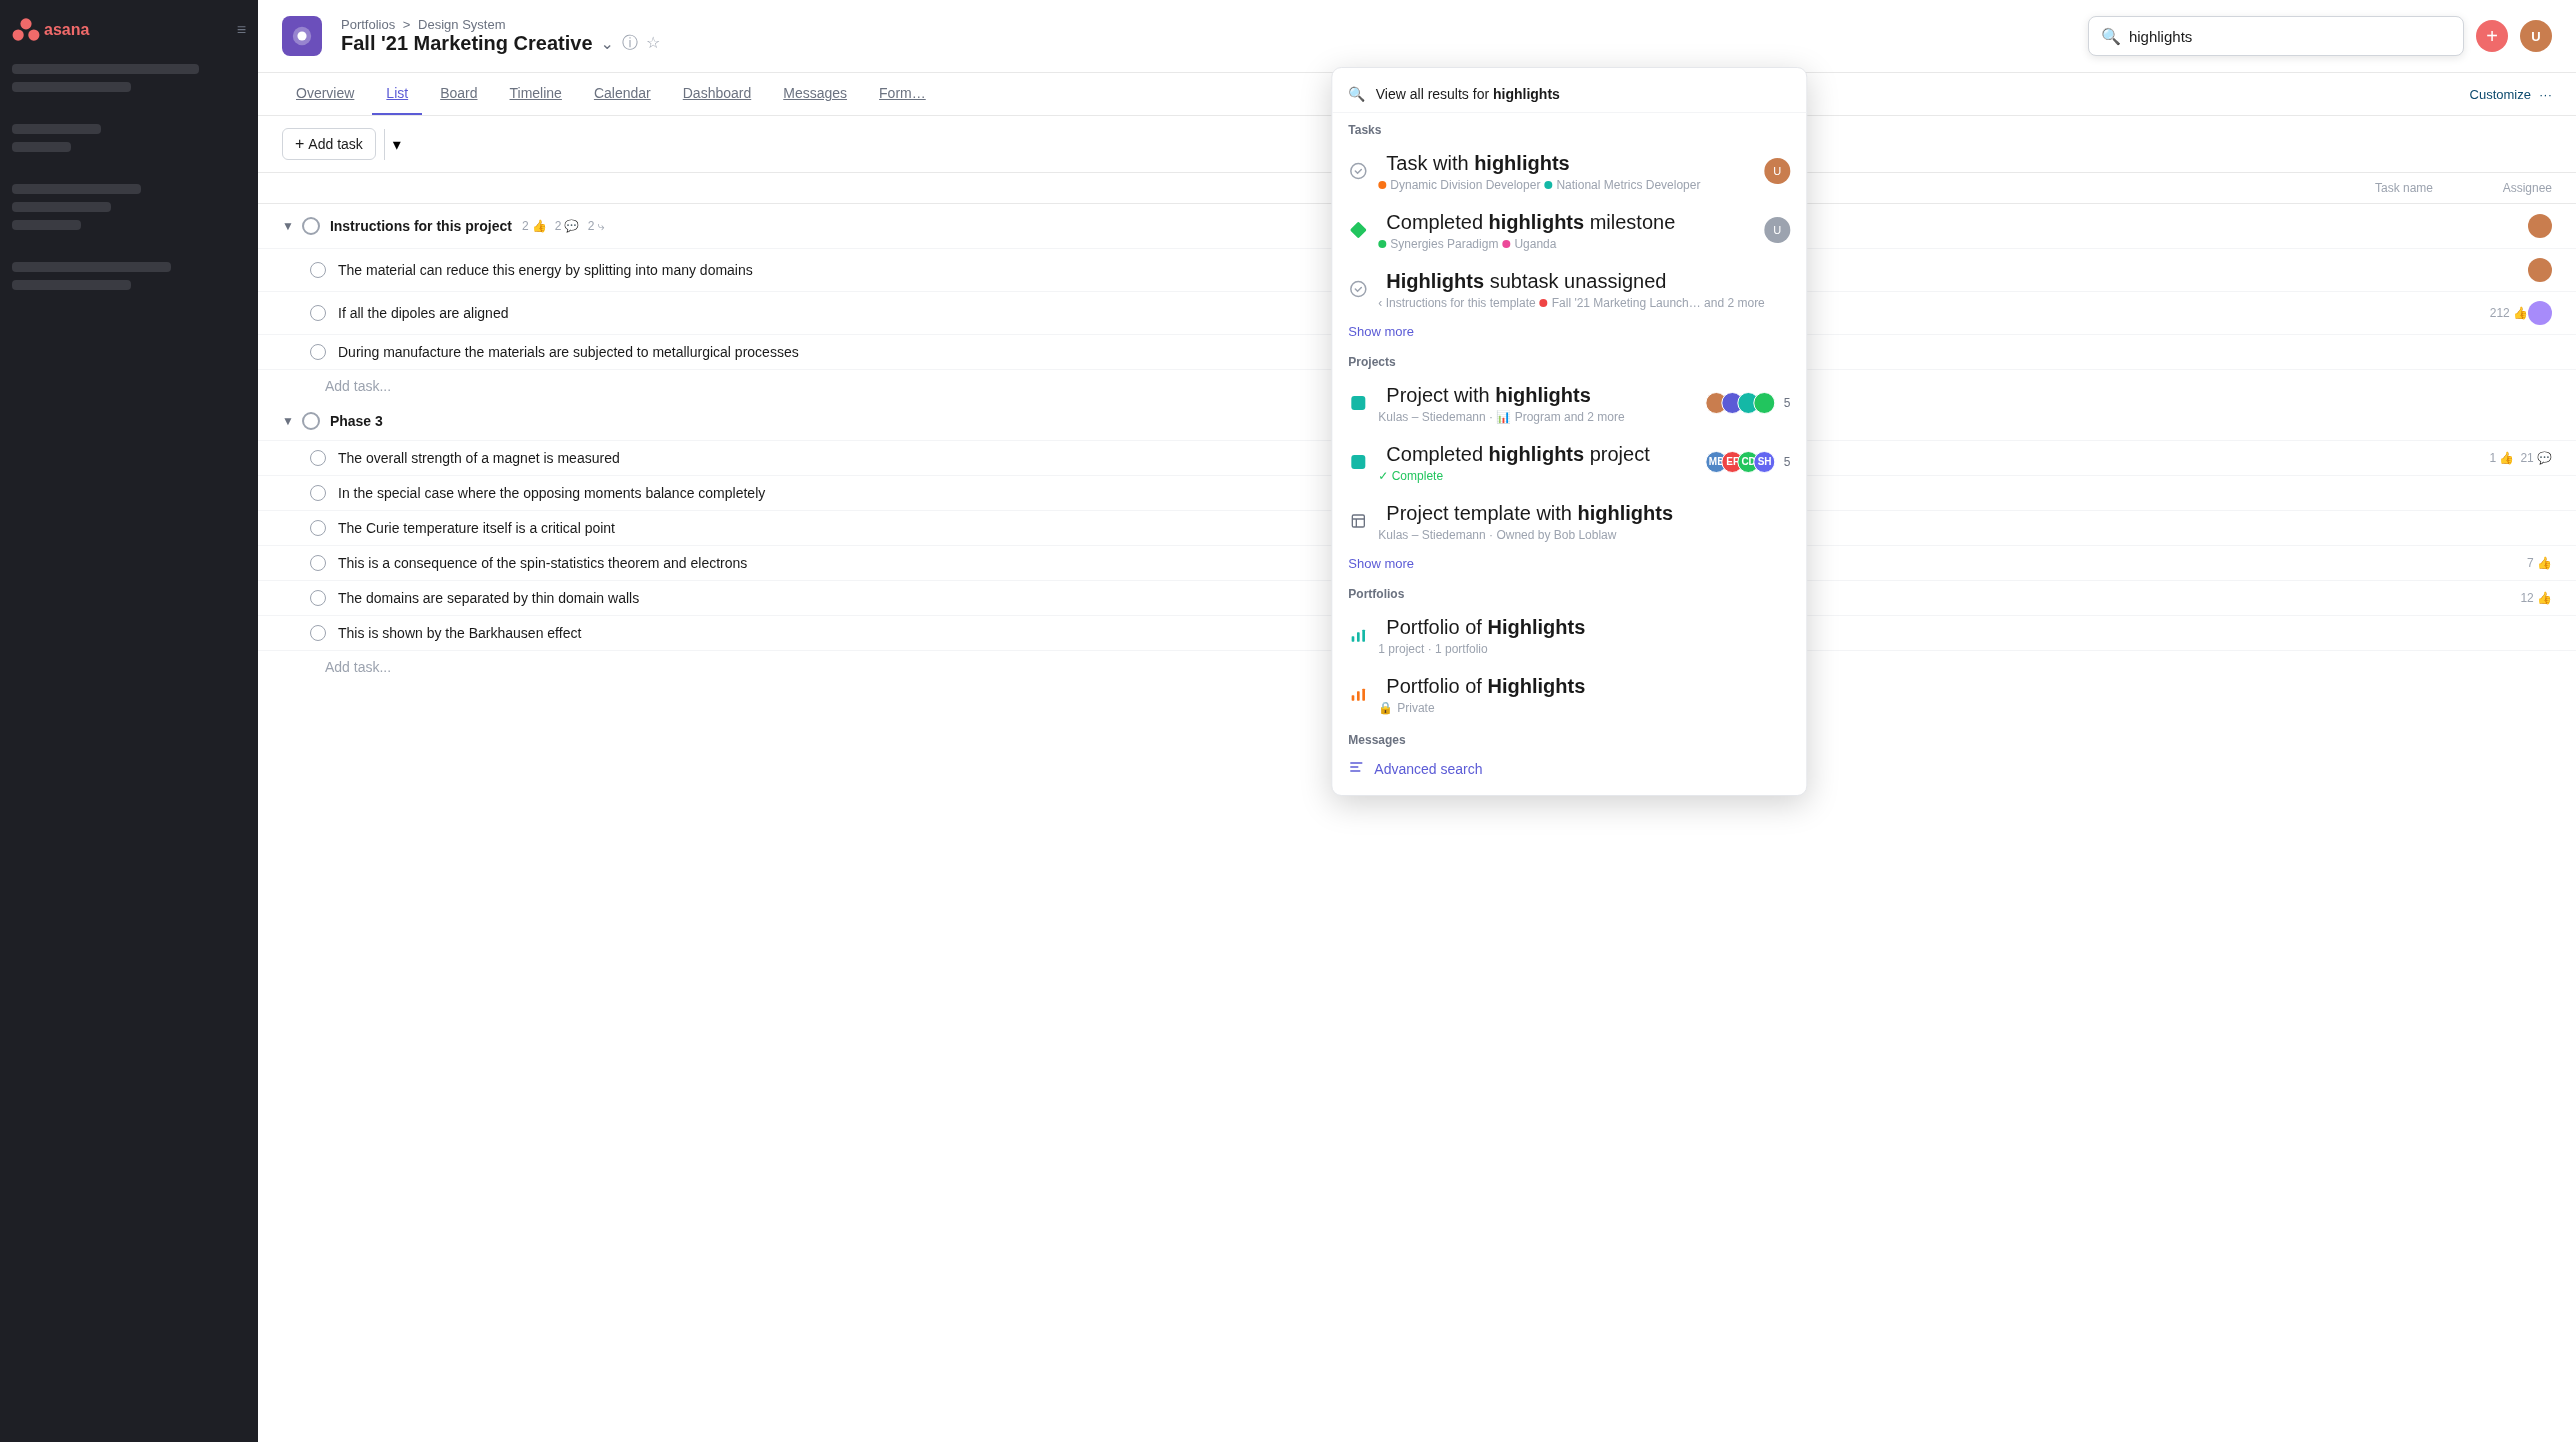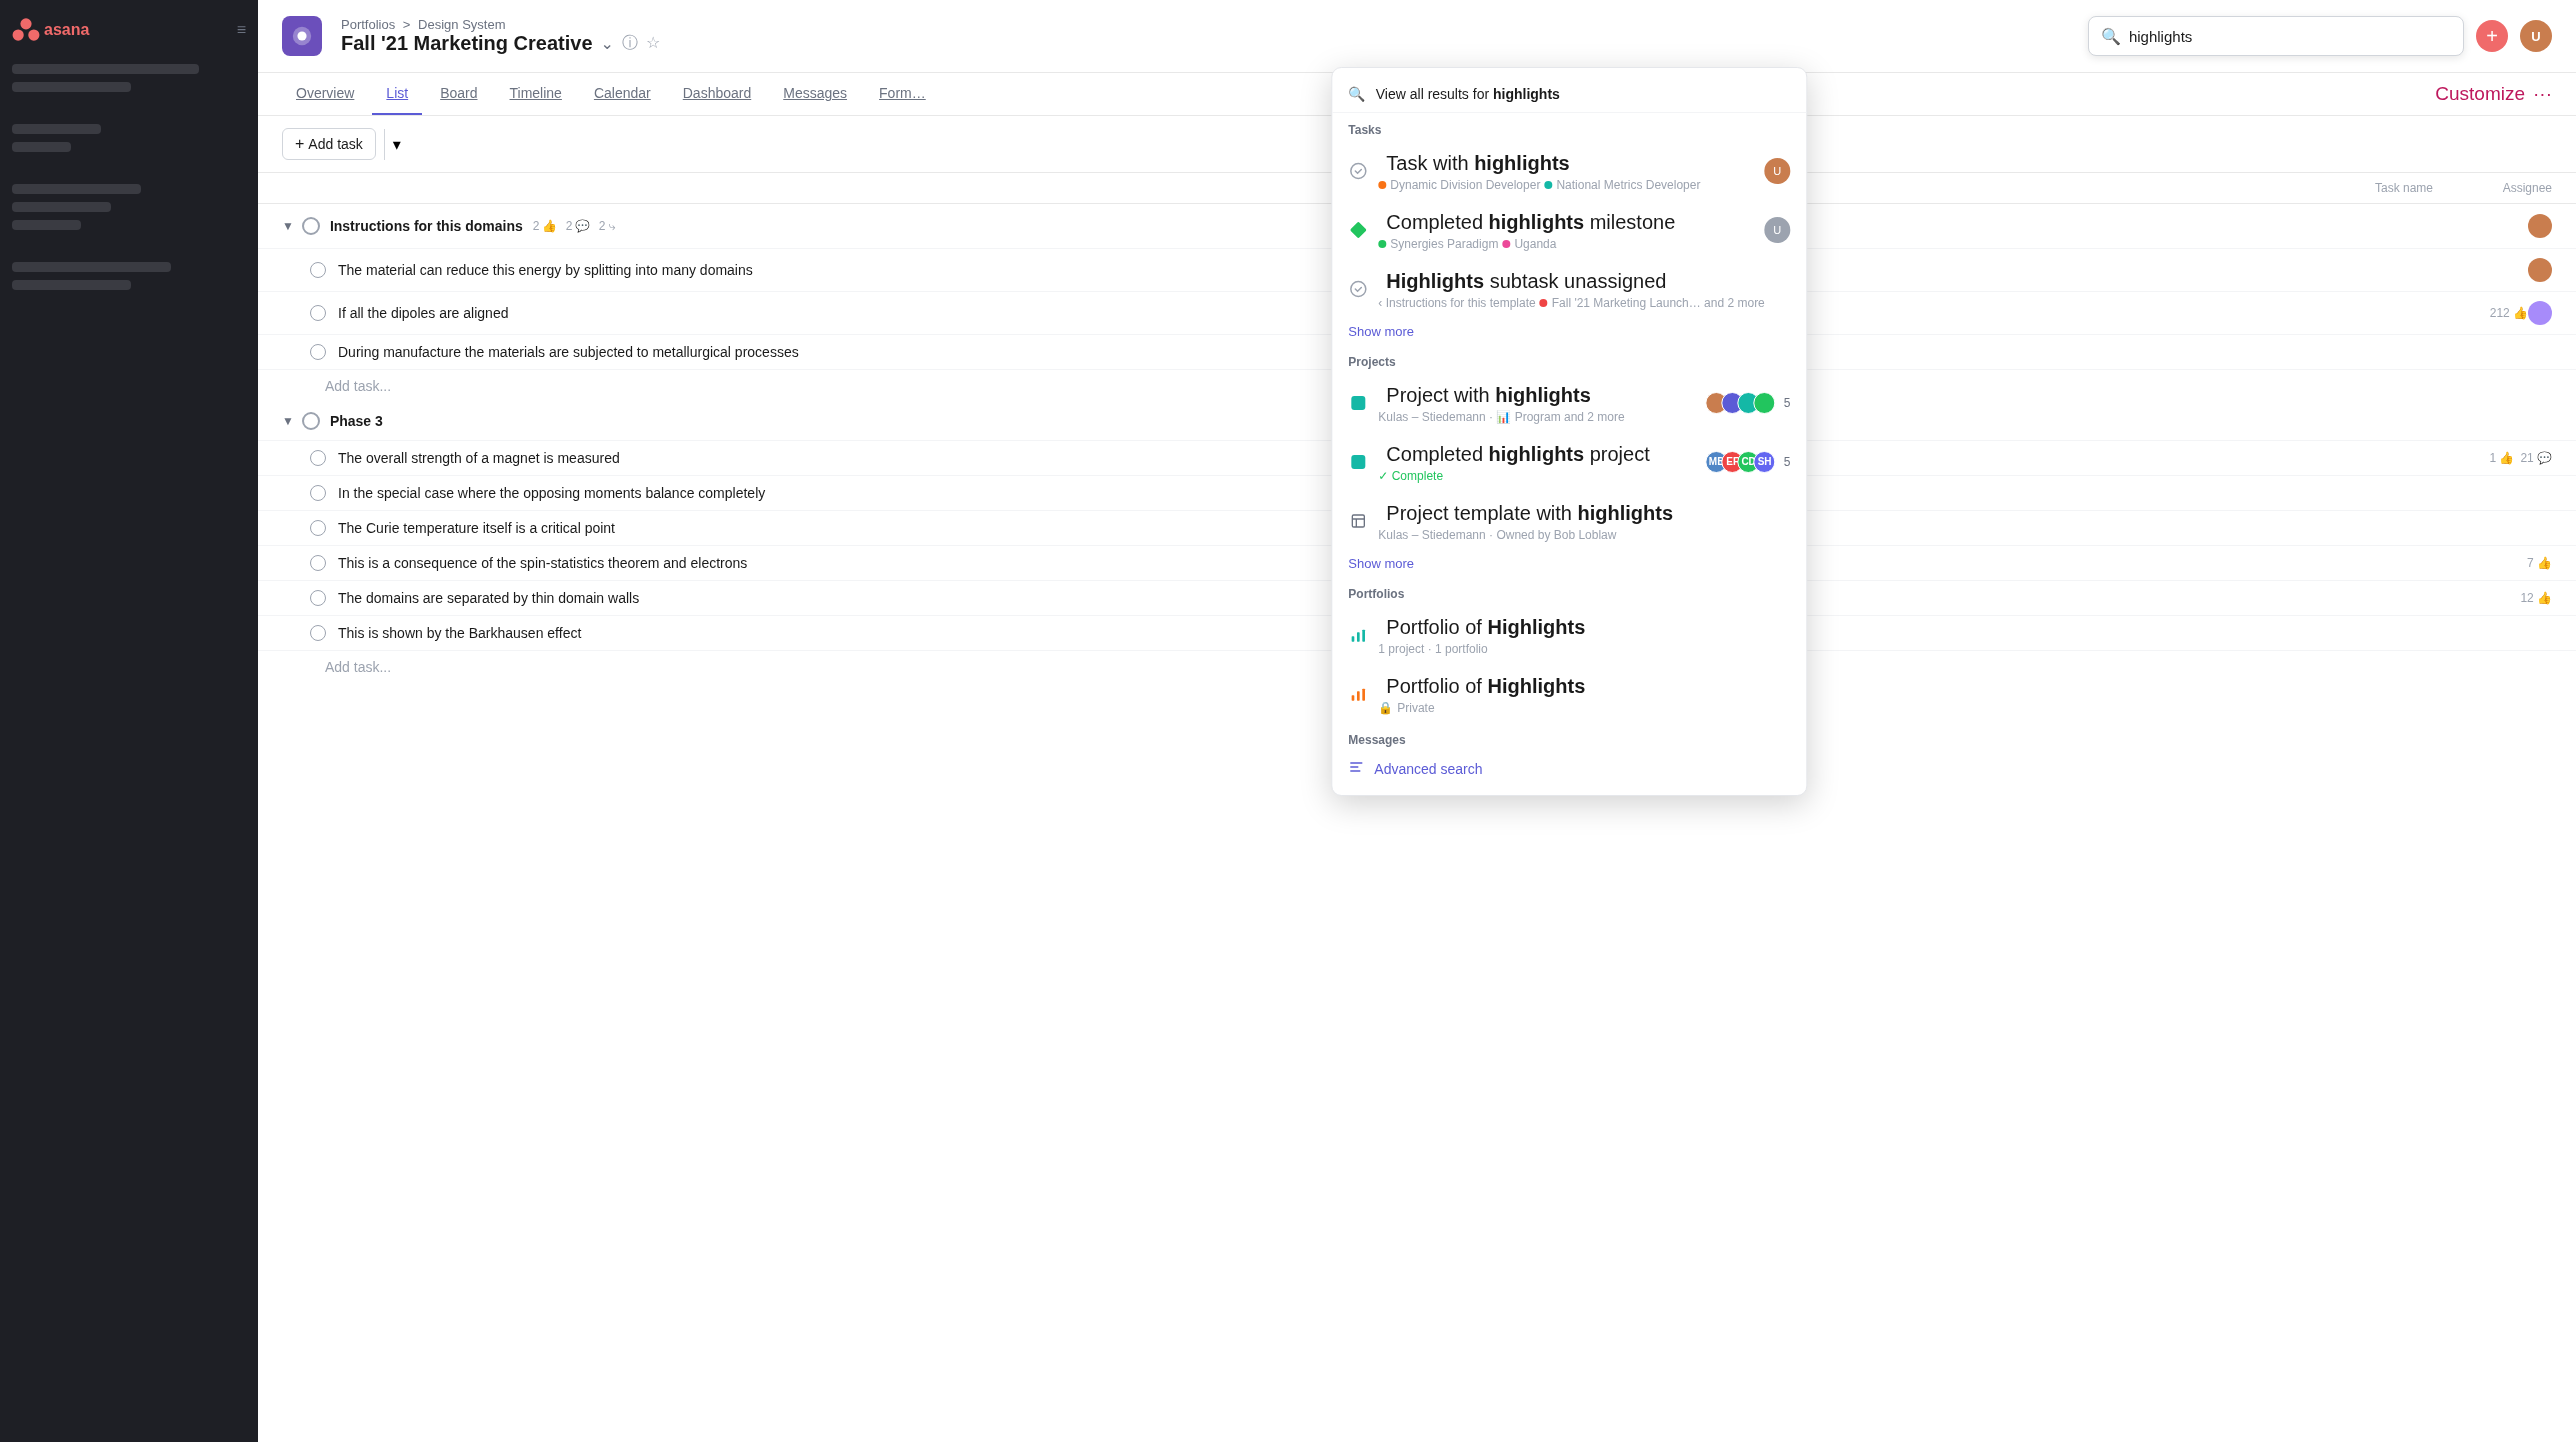--- a/index.html
+++ b/index.html
@@ -71,21 +71,21 @@
     .tabs {
       display: flex; align-items: center; padding: 0 24px; border-bottom: 1px solid #e8e8e8;
       background: #fff; gap: 4px;
     }
     .tab {
       padding: 12px 14px; font-size: 14px; color: #6b7280; cursor: pointer; border-bottom: 2px solid transparent;
       white-space: nowrap;
       text-decoration: underline;
     }
     .tab.active { color: #5b5bd6; border-bottom-color: #5b5bd6; font-weight: 500; }
-    .tab-actions { margin-left: auto; display: flex; gap: 8px; color: #be185d; font-size: 19px; cursor: pointer; align-items: center; }
+    .tab-actions { margin-left: auto; display: flex; gap: 8px; color: #0c4a6e; font-size: 13px; cursor: pointer; align-items: center; }
 
     
     .toolbar {
       display: flex; align-items: center; padding: 12px 24px; background: #fff; gap: 8px;
       border-bottom: 1px solid #e8e8e8;
     }
     .add-task-btn {
       display: flex; align-items: center; gap: 4px; padding: 6px 12px;
       border: 1px solid #d1d5db; border-radius: 6px; font-size: 14px; cursor: pointer; background: #fff; color: #1a1a1a;
     }
@@ -258,21 +258,21 @@
   <div class="list-area">
 
     <div class="column-headers">
       <div class="col-task">Task name</div>
       <div class="col-assign">Assignee</div>
     </div>
 
     <div class="section-row">
       <span class="section-chevron">▼</span>
       <div class="section-check"></div>
-      <span class="section-title">Instructions for this domains</span>
+      <span class="section-title">Instructions for this project</span>
       <div class="section-meta">
         <span>2 👍</span>
         <span>2 💬</span>
         <span>2 ⤷</span>
       </div>
       <div style="margin-left:auto; display:flex; gap:8px; align-items:center;">
         <div style="width:24px;height:24px;border-radius:50%;background:#c97d4e;"></div>
       </div>
     </div>
 

